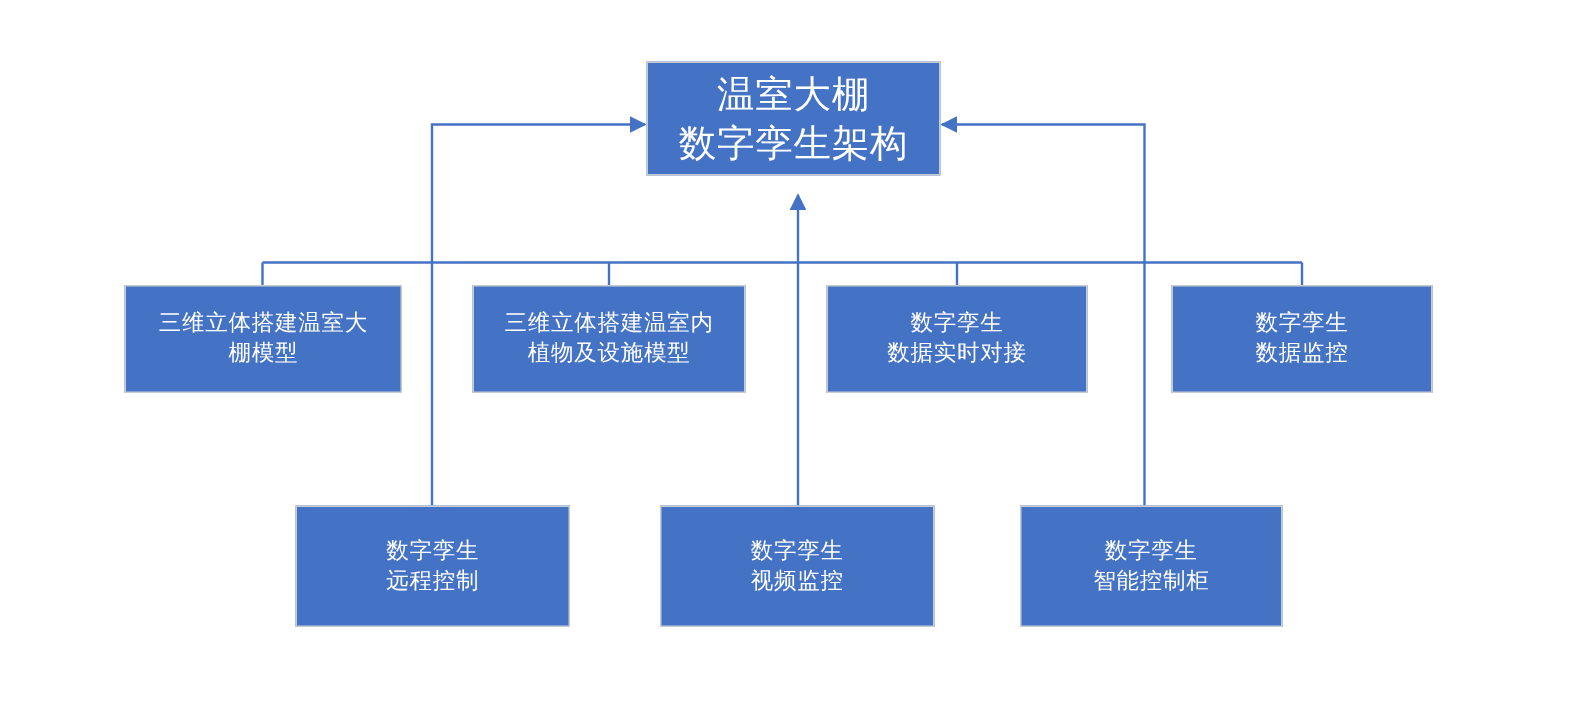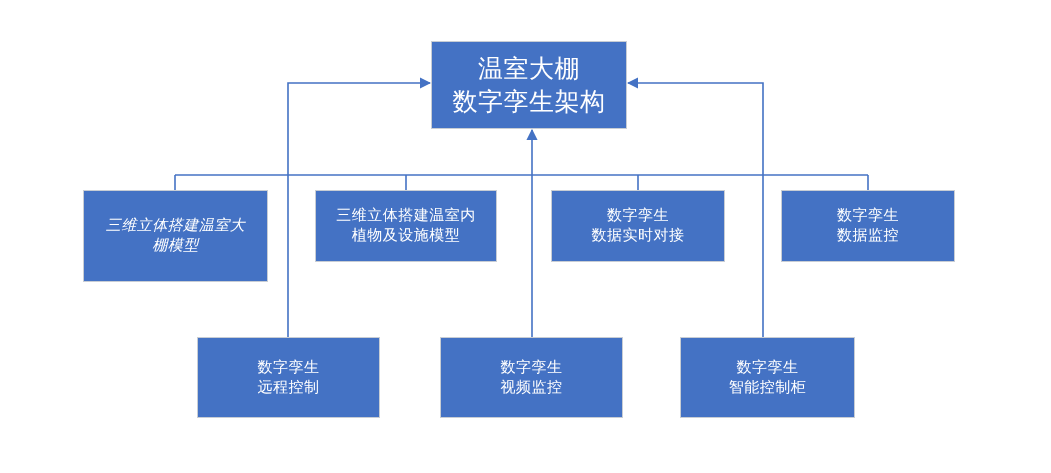--- a/index.html
+++ b/index.html
@@ -91,26 +91,26 @@
 
     <g>
       <path d="M 532 337 L 532 130" stroke="#4472C4" stroke-width="1.6" fill="none" marker-end="url(#arrow-right)"></path>
     </g>
 
     <g>
       <path d="M 763 337 L 763 83 L 628 83" stroke="#4472C4" stroke-width="1.6" fill="none" marker-end="url(#arrow-right)"></path>
     </g>
   </svg>
 
-  <div class="node node-root" style="left:431px; top:41px; width:196px; height:88px;">
+  <div class="node node-root" style="left:431px; top:41px; width:196px; height:76px;">
     <span class="node-label">温室大棚
 数字孪生架构</span>
   </div>
 
-  <div class="node node-mid" style="left:83px; top:190px; width:185px; height:92px;font-style:italic;">
+  <div class="node node-mid" style="left:83px; top:190px; width:185px; height:72px;">
     <span class="node-label">三维立体搭建温室大
 棚模型</span>
   </div>
 
   <div class="node node-mid" style="left:315px; top:190px; width:182px; height:72px;justify-content:center;">
     <span class="node-label">三维立体搭建温室内
 植物及设施模型</span>
   </div>
 
   <div class="node node-mid" style="left:551px; top:190px; width:174px; height:72px;">

